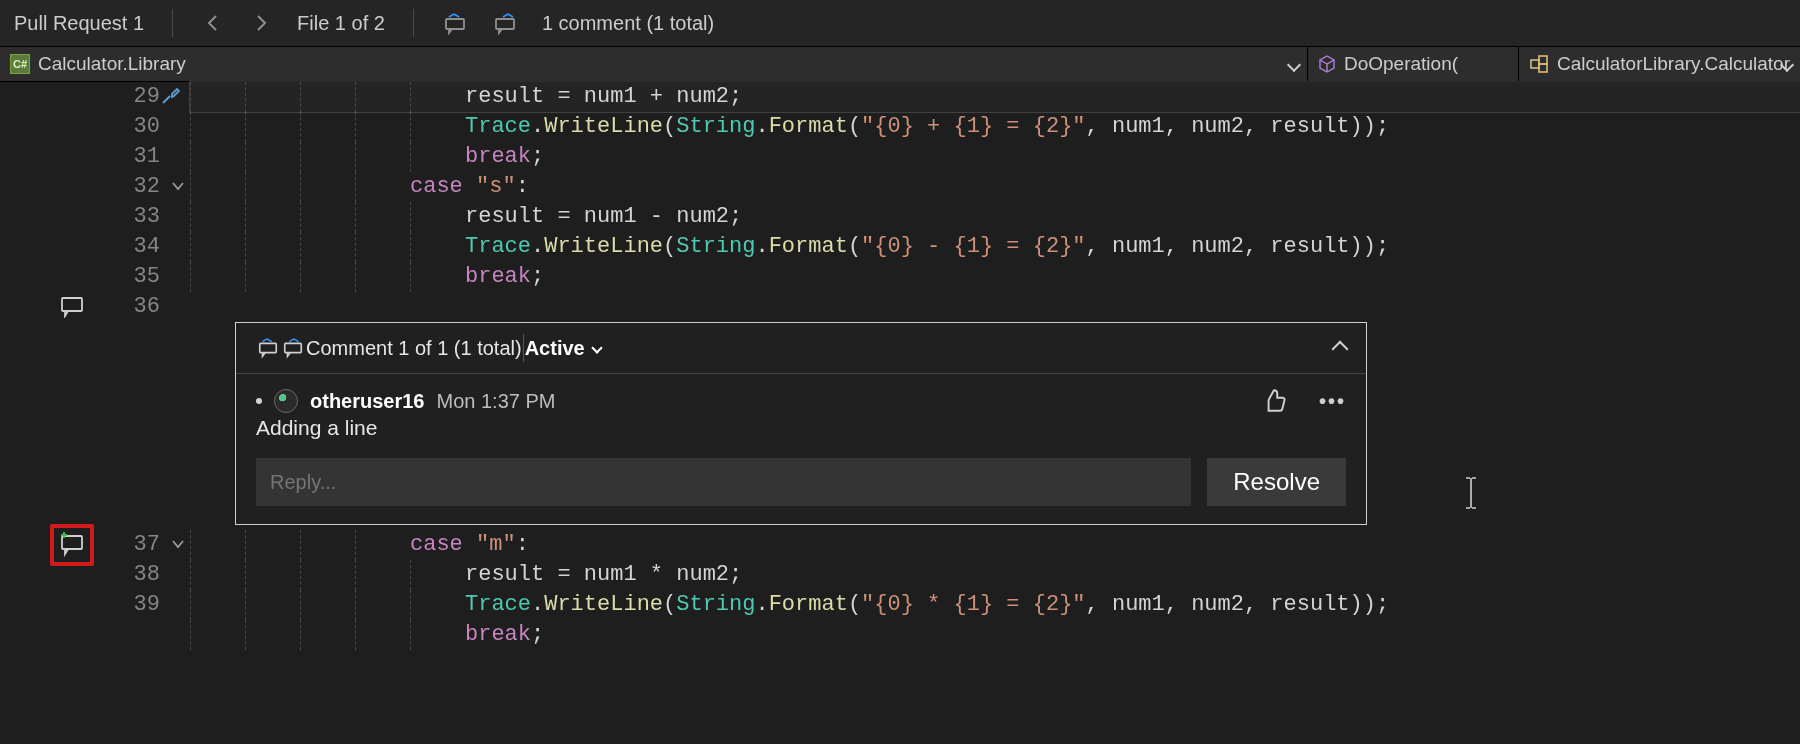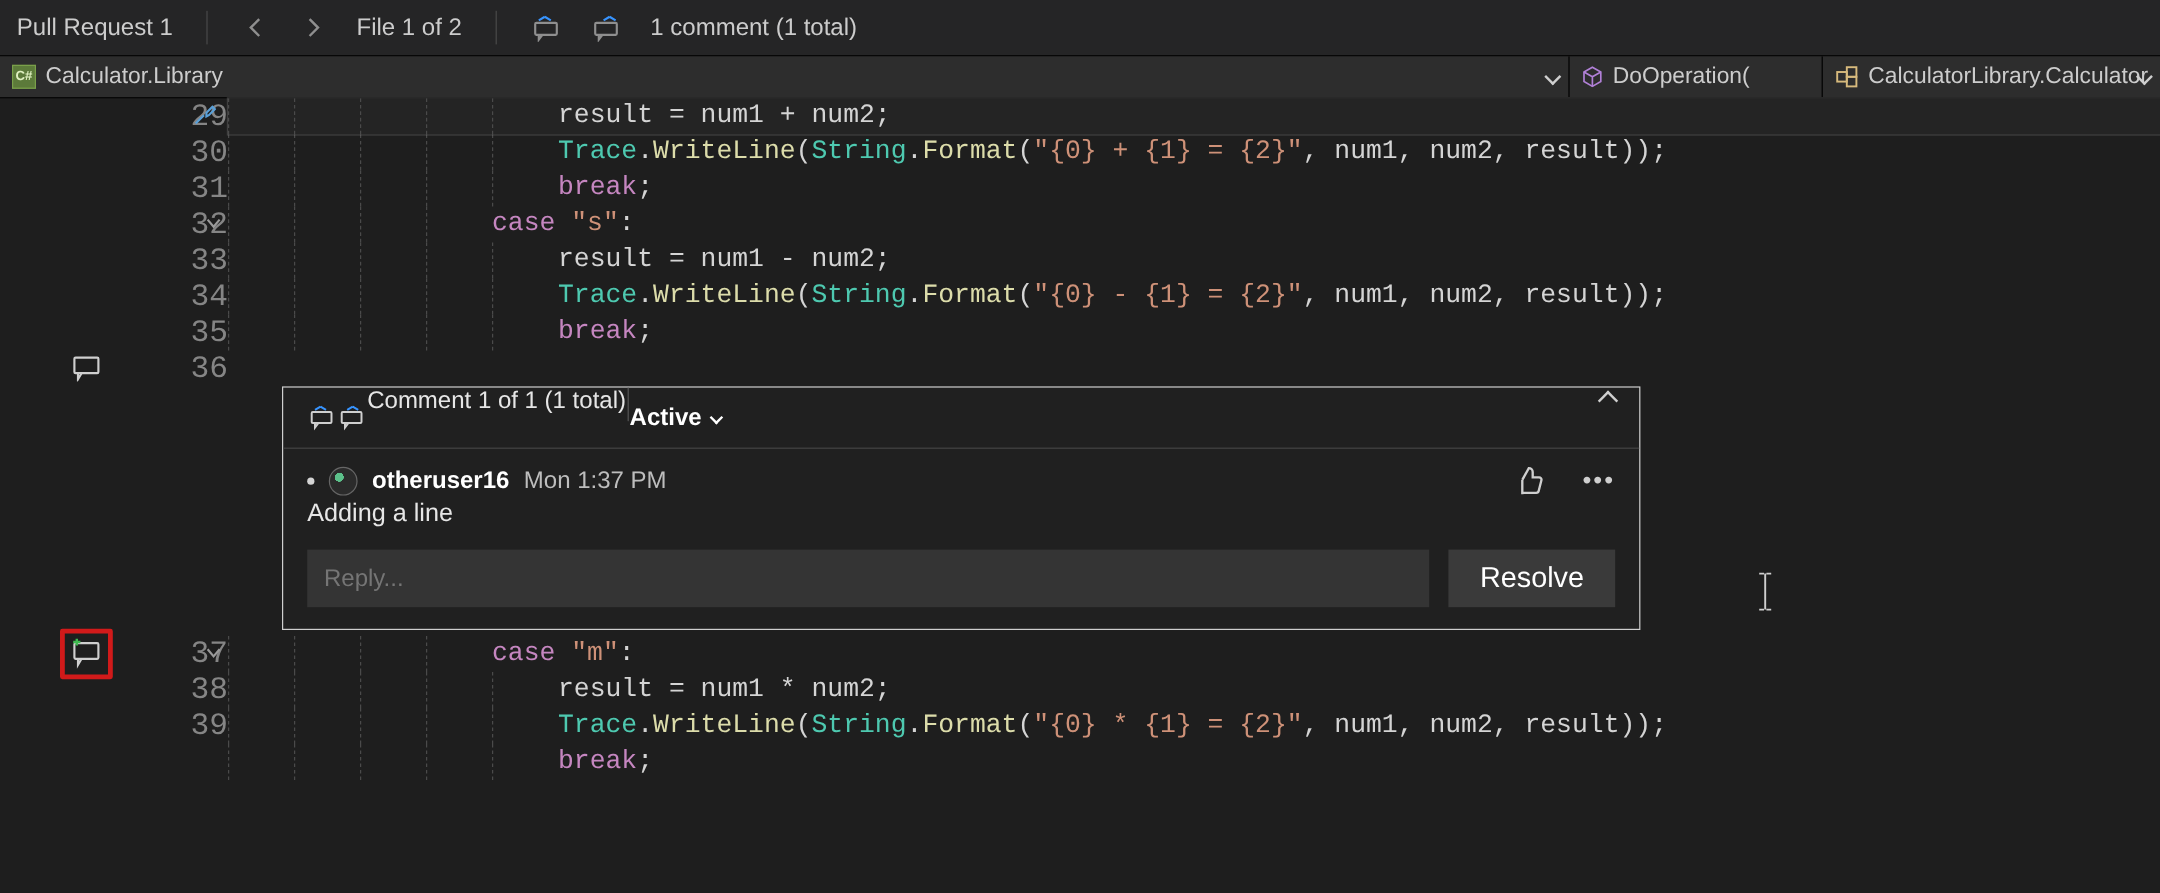--- a/index.html
+++ b/index.html
@@ -47,37 +47,37 @@
   .icon-cs{background:#5c7a3a;border:1px solid #7aa04a;color:#dff0c0}
   .icon-class{color:#d7ba7d}
   .icon-cube{color:#b180d7}
 
   
   .editor{position:relative;font-family:Consolas,"Courier New",monospace;font-size:22px;line-height:30px;}
   .gutter{position:absolute;left:0;top:0;width:190px;height:100%;}
   .code  {position:absolute;left:190px;top:0;right:0;}
 
   .row{height:30px;display:flex;align-items:center;}
-  .g-row{height:30px;display:flex;align-items:center;justify-content:flex-end;color:var(--linenum);font-size:26px;position:relative}
+  .g-row{height:30px;display:flex;align-items:center;justify-content:flex-end;padding-right:30px;color:var(--linenum);font-size:22px;position:relative}
   .g-row .fold{position:absolute;right:4px;top:6px}
   .g-row .margin-icon{position:absolute;left:60px;top:4px}
   .row.hl{background:rgba(128,128,128,0.07);outline:1px solid rgba(128,128,128,0.35);}
   .indent{display:inline-block;width:55px;height:30px;border-left:1px dashed #4a4a4a;box-sizing:border-box}
   .code-text{white-space:pre}
 
   
   .kw{color:var(--code-kw)} .st{color:var(--code-str)}
   .ty{color:var(--code-type)} .fn{color:var(--code-func)}
 
   
   .comment-panel{
     position:absolute;border:1px solid #cfcfcf;background:#202020;
     font-family:"Segoe UI",Arial,sans-serif;font-size:20px;color:#e6e6e6;
   }
-  .cp-head{display:flex;gap:1px;height:50px;padding:0 20px;border-bottom:1px solid #444}
+  .cp-head{display:flex;align-items:center;gap:1px;height:50px;padding:0 20px;border-bottom:1px solid #444}
   .cp-head .grow{flex:1}
   .cp-body{padding:14px 20px 18px 20px}
   .cp-author{display:flex;align-items:center;gap:12px;margin-bottom:2px}
   .dot{width:6px;height:6px;border-radius:50%;background:#d4d4d4}
   .avatar{width:22px;height:22px;border-radius:50%;background:radial-gradient(circle at 35% 35%, #5cc08a 18%, #2b2b2b 19%),#2b2b2b;border:1px solid #666}
   .cp-foot{display:flex;gap:16px;padding:0 20px 18px 20px}
   .reply{flex:1;background:#343434;color:#bdbdbd;padding:10px 14px;font-size:20px;border:none;outline:none}
   .resolve-btn{background:#3a3a3a;color:#fff;padding:10px 26px;font-size:24px;border:none}
   .status-dd{font-weight:bold;color:#fff;display:flex;align-items:center;gap:8px}
 

